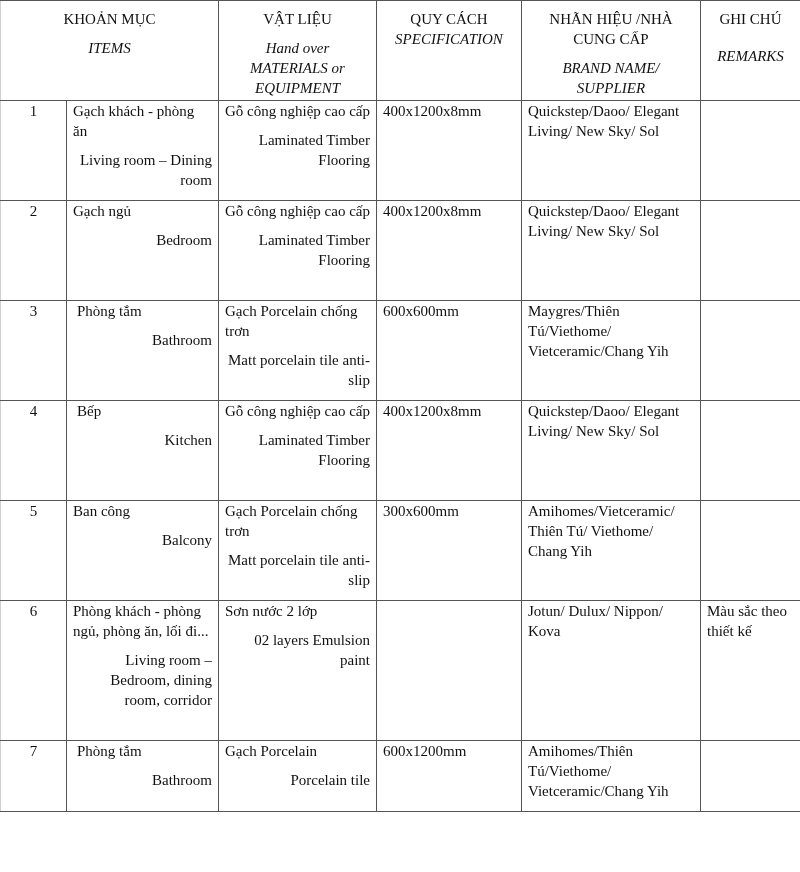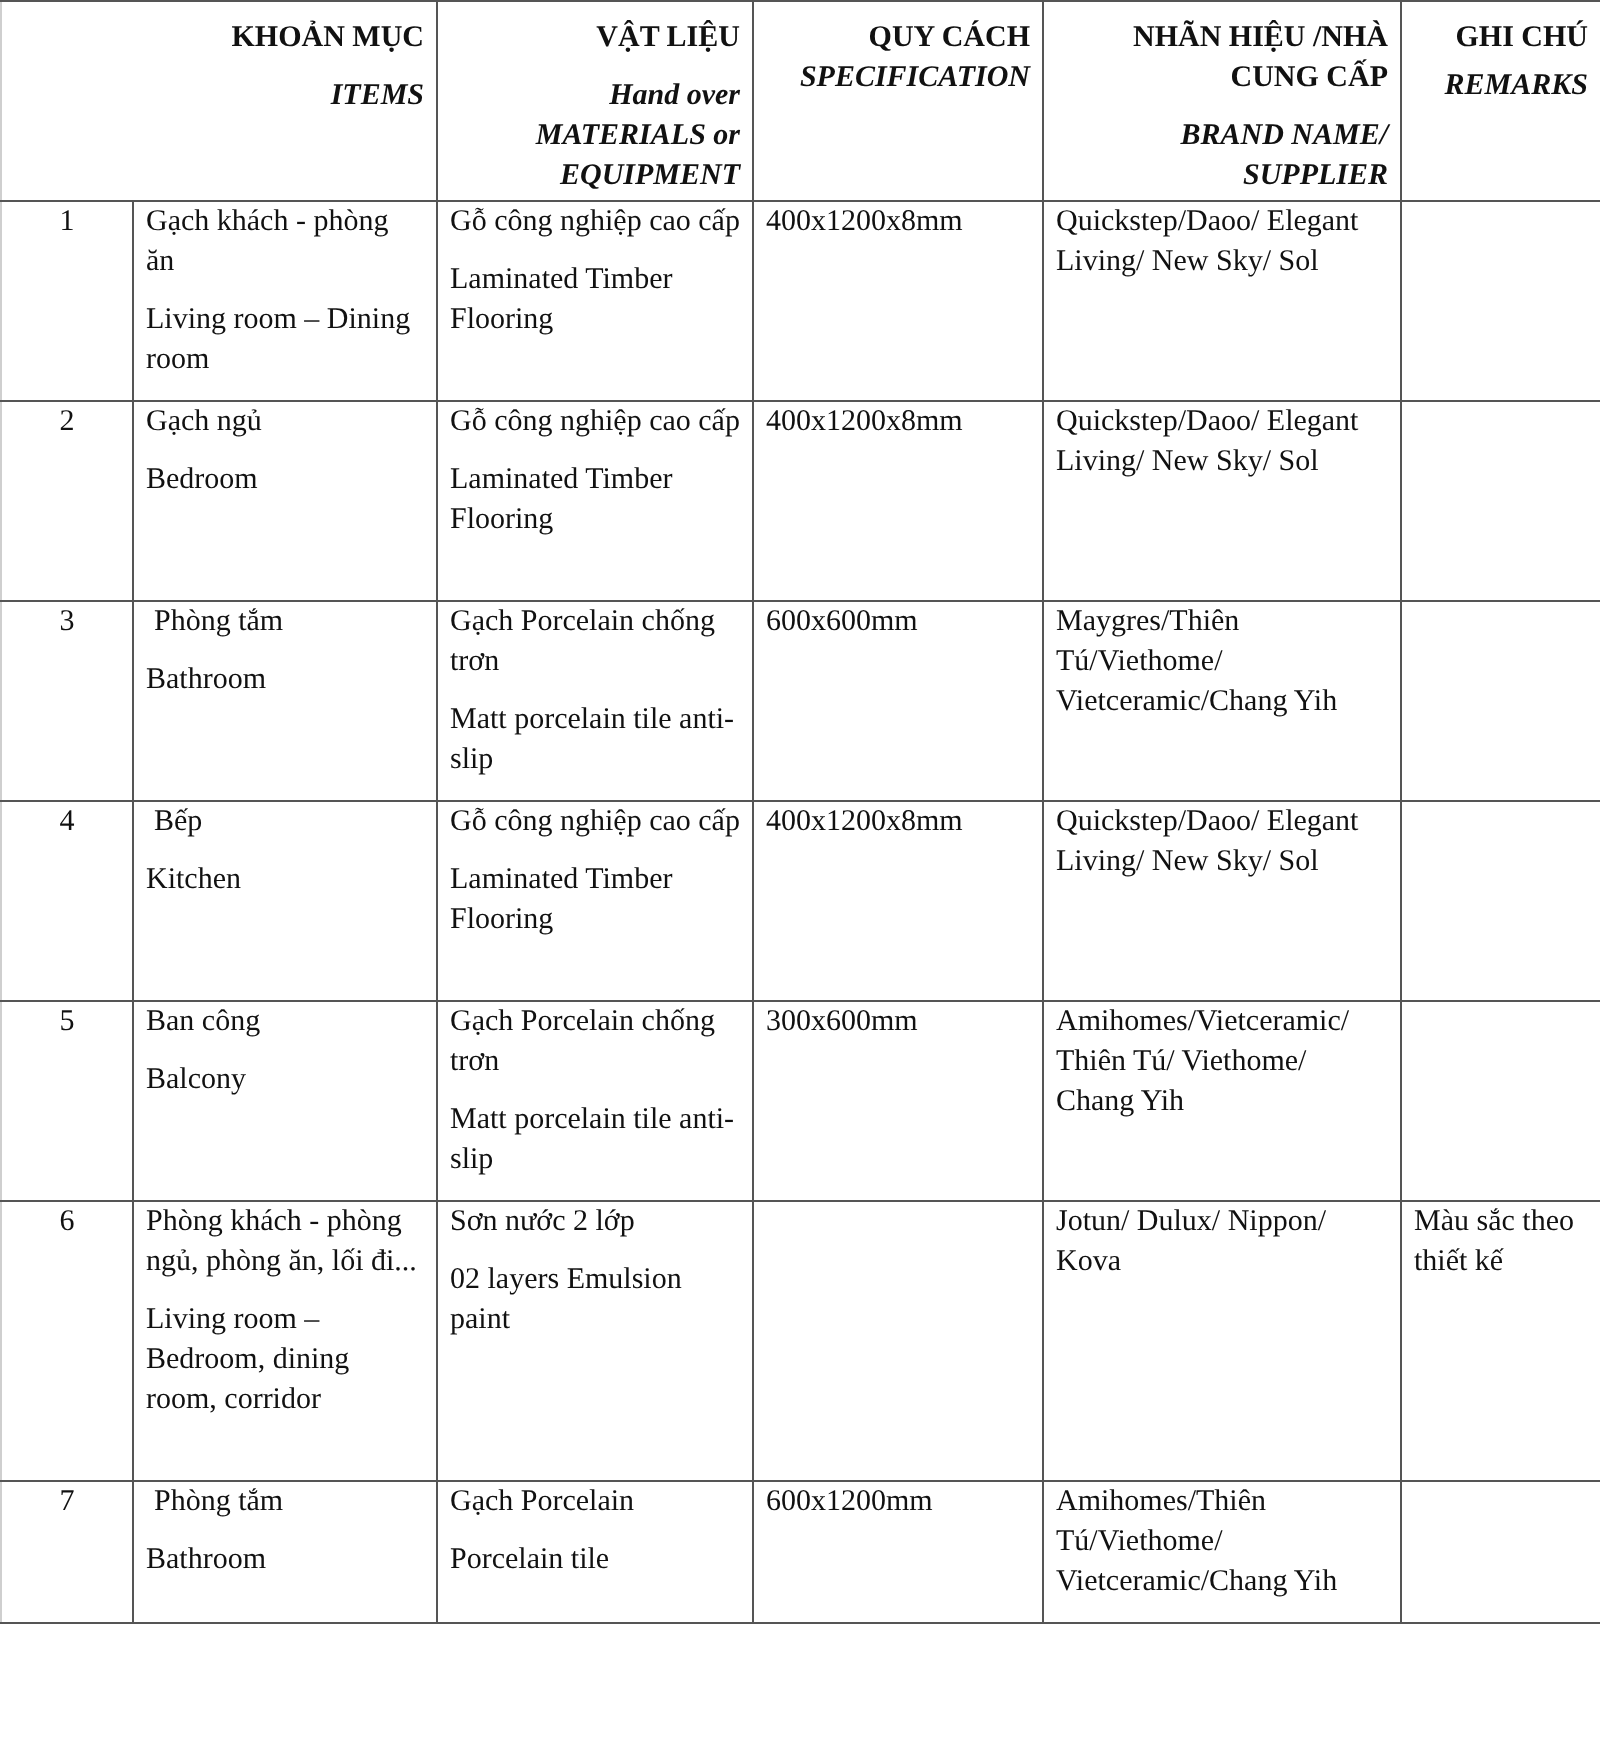--- a/index.html
+++ b/index.html
@@ -14,29 +14,29 @@
       color: #111111;
       line-height: 20px;
     }
     table.spec td, table.spec th {
       border: 1.5px solid #555555;
       vertical-align: top;
       padding: 0 6px;
       overflow: hidden;
     }
     table.spec tr > :first-child { border-left: 1px solid #cfcfcf; }
-    th { font-weight: bold; text-align: right; padding-top: 8px !important; }
+    th { font-weight: normal; text-align: center; padding-top: 8px !important; }
     th .vi { display: block; font-size: 15px; }
     th .en { display: block; font-style: italic; margin-top: 9px; }
     .section td.sec { font-weight: bold; padding-top: 8px; }
     .section td.sec .en { font-style: italic; }
     td.num { text-align: center; padding-top: 10px; }
     td.cell { padding-top: 10px; padding-left: 8px; }
     .p { display: block; }
-    .p + .p { margin-top: 9px; }
+    .p + .p { margin-top: 9px; text-align: right; }
     .it { }
     .ind { padding-left: 4px; }
     tr.hdr { height: 100px; }
     tr.section { height: 30px; }
     tr.r100 { height: 100px; }
     tr.r140 { height: 140px; }
     tr.rlast { height: 71px; }
   </style>
 </head>
 <body>
@@ -64,21 +64,21 @@
     <th>
       <span class="vi">QUY CÁCH</span>
       <span class="en" style="margin-top:0">SPECIFICATION</span>
     </th>
     <th>
       <span class="vi">NHÃN HIỆU /NHÀ CUNG CẤP</span>
       <span class="en">BRAND NAME/ SUPPLIER</span>
     </th>
     <th>
       <span class="vi">GHI CHÚ</span>
-      <span class="en" style="margin-top:4px">REMARKS</span>
+      <span class="en" style="margin-top:17px">REMARKS</span>
     </th>
   </tr>
 
 
   <tr class="r100">
     <td class="num">1</td>
     <td class="cell">
       <span class="p">Gạch khách - phòng ăn</span>
       <span class="p it">Living room – Dining room</span>
     </td>

